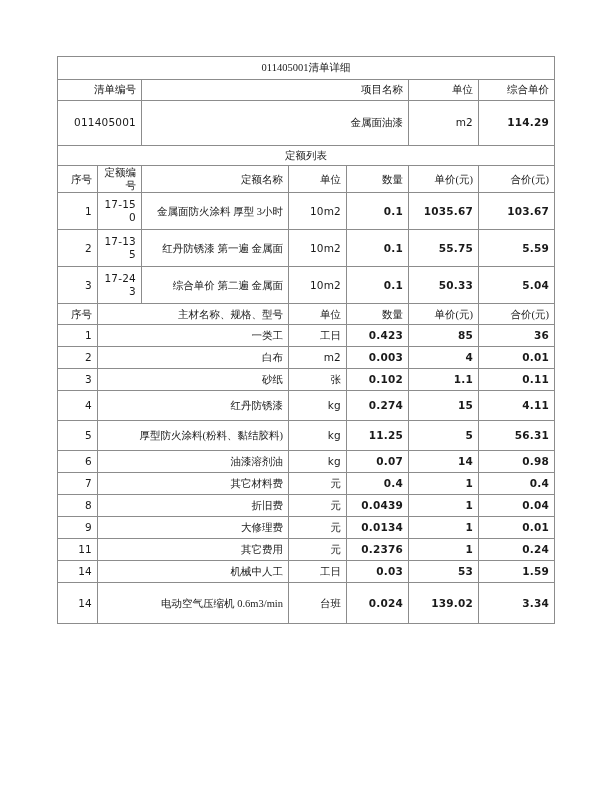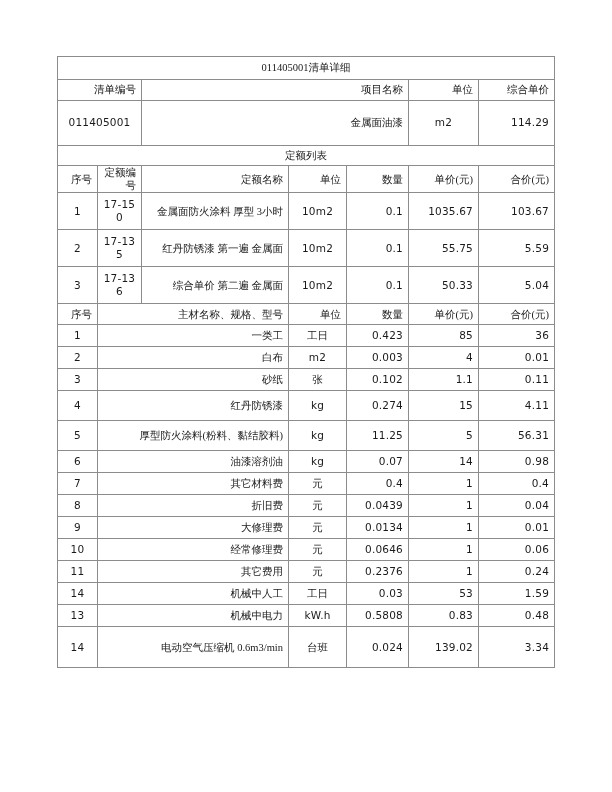--- a/index.html
+++ b/index.html
@@ -30,23 +30,23 @@
     table-layout: fixed;
   }
   table.detail td {
     border: 1px solid #8c8c8c;
     font-size: 10.5px;
     line-height: 1.25;
     padding: 0 5px;
     vertical-align: middle;
     word-break: break-all;
   }
-  .ctr { text-align: center; }
+  .ctr { text-align: right; }
   .lft { text-align: right; }
-  .rgt { text-align: right; }
+  .rgt { text-align: right; font-weight: bold; }
 
   
   .banner td {
     text-align: center;
     height: 19px;
     border-left: 1px solid #8c8c8c;
     border-right: 1px solid #8c8c8c;
     border-top: 1px solid #8c8c8c;
     border-bottom: 1px solid #8c8c8c;
   }
@@ -128,21 +128,21 @@
         <td class="ctr mono-ish">2</td>
         <td class="ctr mono-ish">17-135</td>
         <td class="lft cn">红丹防锈漆 第一遍 金属面</td>
         <td class="ctr mono-ish">10m2</td>
         <td class="rgt mono-ish">0.1</td>
         <td class="rgt mono-ish">55.75</td>
         <td class="rgt mono-ish">5.59</td>
       </tr>
       <tr class="r-mid">
         <td class="ctr mono-ish">3</td>
-        <td class="ctr mono-ish">17-136</td>
+        <td class="ctr mono-ish">17-243</td>
         <td class="lft cn">综合单价 第二遍 金属面</td>
         <td class="ctr mono-ish">10m2</td>
         <td class="rgt mono-ish">0.1</td>
         <td class="rgt mono-ish">50.33</td>
         <td class="rgt mono-ish">5.04</td>
       </tr>
 
 
       <tr class="hdr">
         <td class="ctr cn">序号</td>
@@ -219,50 +219,34 @@
       </tr>
       <tr class="r-sm">
         <td class="ctr mono-ish">9</td>
         <td colspan="2" class="lft cn">大修理费</td>
         <td class="ctr cn">元</td>
         <td class="rgt mono-ish">0.0134</td>
         <td class="rgt mono-ish">1</td>
         <td class="rgt mono-ish">0.01</td>
       </tr>
       <tr class="r-sm">
-        <td class="ctr mono-ish">10</td>
-        <td colspan="2" class="lft cn">经常修理费</td>
-        <td class="ctr cn">元</td>
-        <td class="rgt mono-ish">0.0646</td>
-        <td class="rgt mono-ish">1</td>
-        <td class="rgt mono-ish">0.06</td>
-      </tr>
-      <tr class="r-sm">
         <td class="ctr mono-ish">11</td>
         <td colspan="2" class="lft cn">其它费用</td>
         <td class="ctr cn">元</td>
         <td class="rgt mono-ish">0.2376</td>
         <td class="rgt mono-ish">1</td>
         <td class="rgt mono-ish">0.24</td>
       </tr>
       <tr class="r-sm">
         <td class="ctr mono-ish">14</td>
         <td colspan="2" class="lft cn">机械中人工</td>
         <td class="ctr cn">工日</td>
         <td class="rgt mono-ish">0.03</td>
         <td class="rgt mono-ish">53</td>
         <td class="rgt mono-ish">1.59</td>
-      </tr>
-      <tr class="r-sm">
-        <td class="ctr mono-ish">13</td>
-        <td colspan="2" class="lft cn">机械中电力</td>
-        <td class="ctr mono-ish">kW.h</td>
-        <td class="rgt mono-ish">0.5808</td>
-        <td class="rgt mono-ish">0.83</td>
-        <td class="rgt mono-ish">0.48</td>
       </tr>
       <tr class="r-lg">
         <td class="ctr mono-ish">14</td>
         <td colspan="2" class="lft cn">电动空气压缩机   0.6m3/min</td>
         <td class="ctr cn">台班</td>
         <td class="rgt mono-ish">0.024</td>
         <td class="rgt mono-ish">139.02</td>
         <td class="rgt mono-ish">3.34</td>
       </tr>
 

